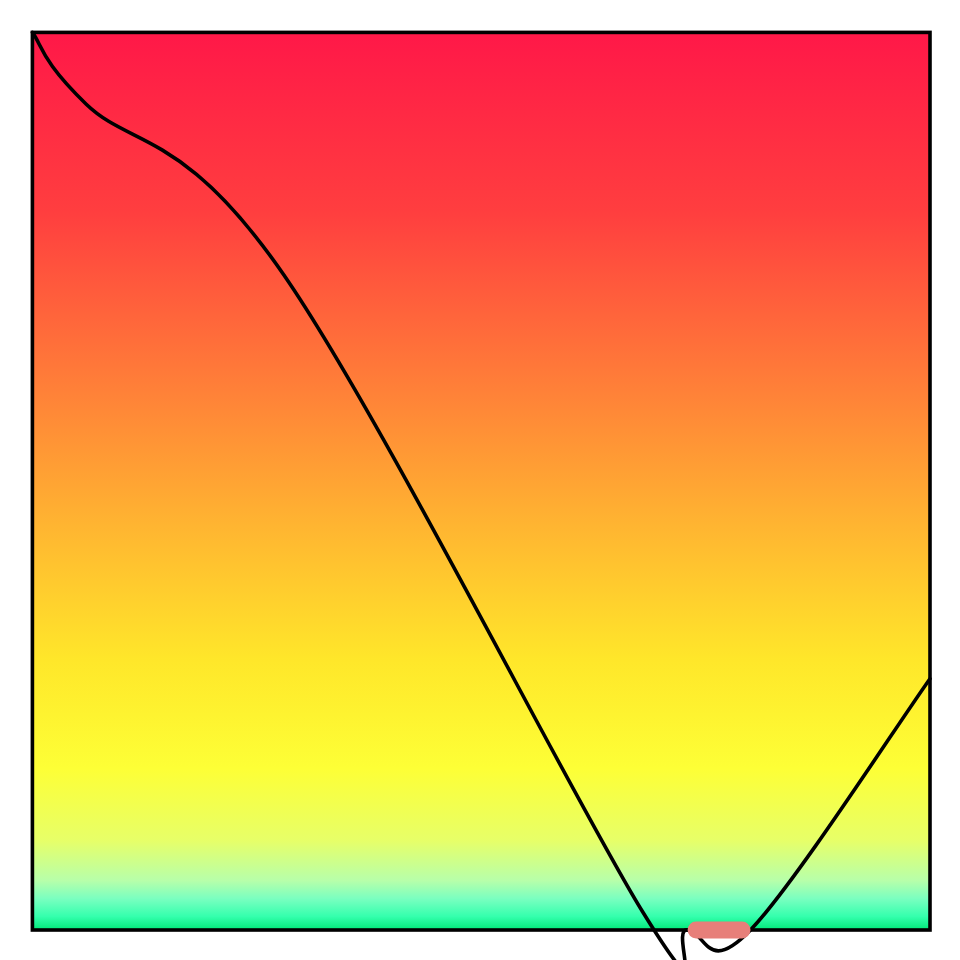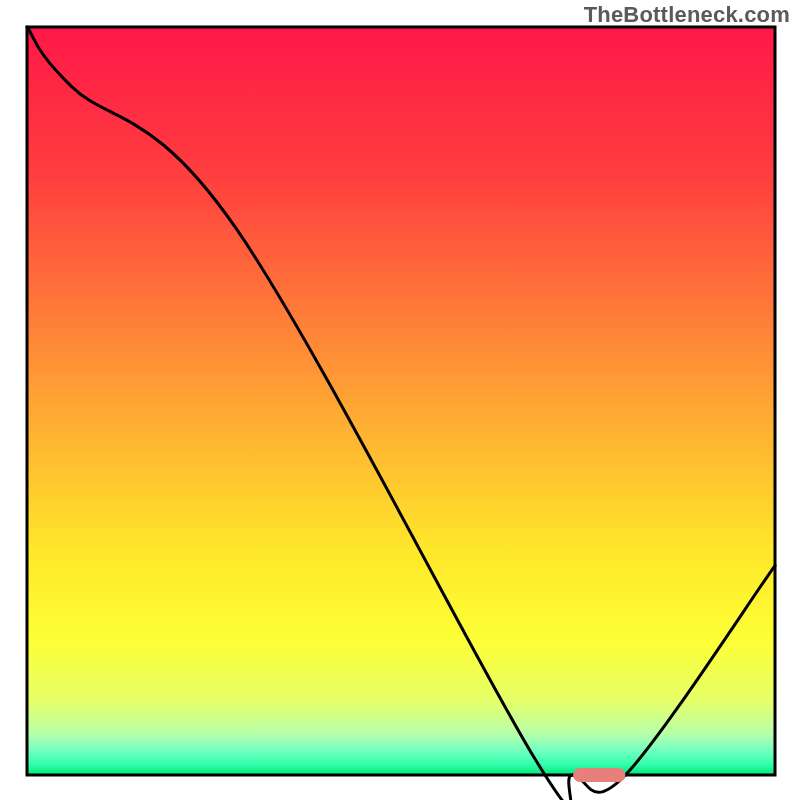--- a/index.html
+++ b/index.html
@@ -25,21 +25,20 @@
     letter-spacing: 0.2px;
   }
   svg {
     display: block;
   }
 </style>
 </head>
 <body>
 <div class="container">
 
-<div class="watermark">TheBottleneck.com</div>
 
 <svg id="chart-svg" width="800" height="800" viewBox="0 0 800 800">
   <defs>
     <linearGradient id="bg-grad" x1="0" y1="0" x2="0" y2="1">
           <stop offset="0%" stop-color="#ff1848"></stop>
           <stop offset="20%" stop-color="#ff3e3f"></stop>
           <stop offset="40%" stop-color="#ff8138"></stop>
           <stop offset="55.00000000000001%" stop-color="#ffb531"></stop>
           <stop offset="70%" stop-color="#ffe72a"></stop>
           <stop offset="82%" stop-color="#fdff36"></stop>

